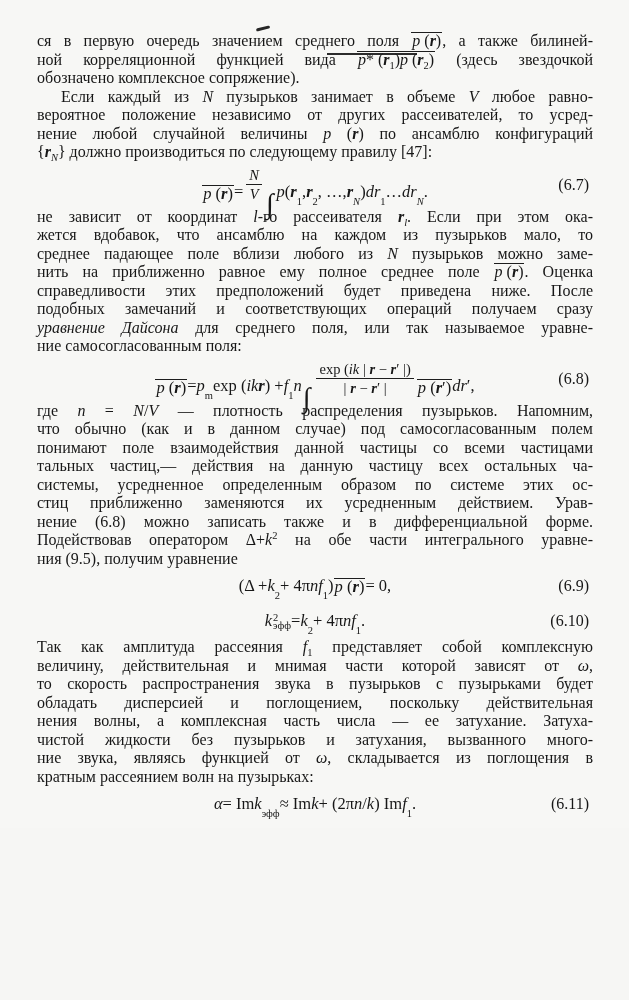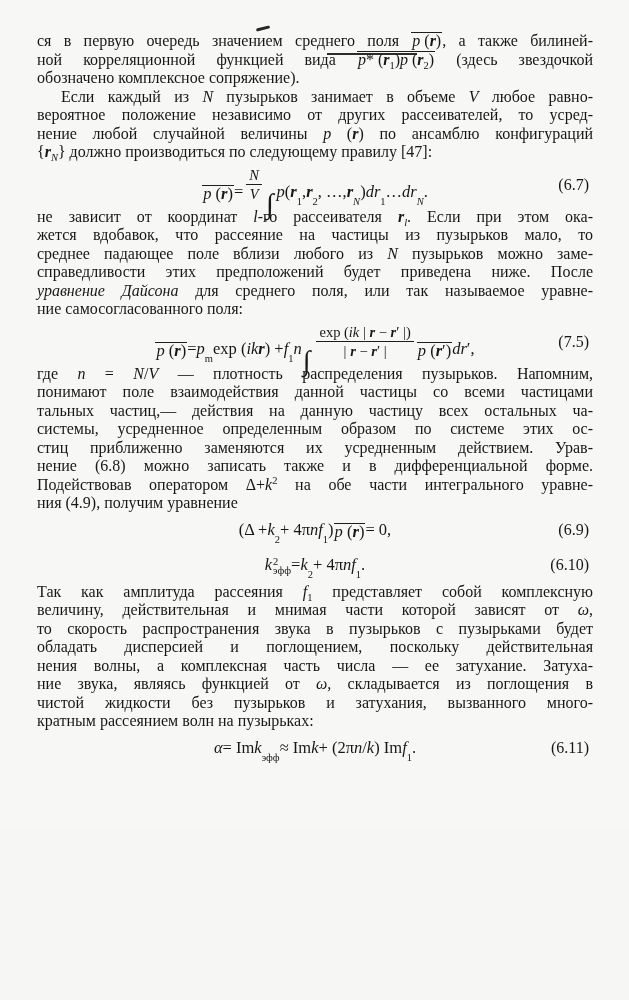--- a/index.html
+++ b/index.html
@@ -61,62 +61,65 @@
       </div>
       <div class="eqrow tall">
         <span class="eqbody"><span class="ov"><i>p</i> (<i class="bb">r</i>)</span> = <span class="fr">
             <span class="nu"><i>N</i></span>
             <span class="de"><i>V</i></span>
           </span><span class="int">∫</span><i>p</i> (<i class="bb">r</i><sub>1</sub>, <i class="bb">r</i><sub>2</sub>, …, <i class="bb">r</i><sub><i>N</i></sub>) <i>dr</i><sub>1</sub> … <i>dr</i><sub><i>N</i></sub>.</span>
         <span class="eqlabel">(6.7)</span>
       </div>
       <div>
         <div class="tline">не зависит от координат <i>l</i>-го рассеивателя <i class="bb">r</i><sub><i>l</i></sub>. Если при этом ока-</div>
-        <div class="tline">жется вдобавок, что рассеяние на частицы из пузырьков мало, то</div>
+        <div class="tline">жется вдобавок, что ансамблю на каждом из пузырьков мало, то</div>
         <div class="tline">среднее падающее поле вблизи любого из <i>N</i> пузырьков можно заме-</div>
+        <div class="tline">нить на приближенно равное ему полное среднее поле <span class="ov"><i>p</i> (<i class="bb">r</i>)</span>. Оценка</div>
         <div class="tline">справедливости этих предположений будет приведена ниже. После</div>
+        <div class="tline">подобных замечаний и соответствующих операций получаем сразу</div>
         <div class="tline"><i>уравнение Дайсона</i> для среднего поля, или так называемое уравне-</div>
-        <div class="tline last">ние  самосогласованного  поля:</div>
+        <div class="tline last">ние  самосогласованным  поля:</div>
       </div>
       <div class="eqrow tall">
         <span class="eqbody"><span class="ov"><i>p</i> (<i class="bb">r</i>)</span> = <i>p</i><sub>m</sub> exp (<i>ik</i><i class="bb">r</i>) + <i>f</i><sub>1</sub><i>n</i><span class="int">∫</span><span class="fr">
             <span class="nu">exp (<i>ik</i> | <i class="bb">r</i> − <i class="bb">r</i>′ |)</span>
             <span class="de">| <i class="bb">r</i> − <i class="bb">r</i>′ |</span>
           </span> <span class="ov"><i>p</i> (<i class="bb">r</i>′)</span> <i>dr</i>′,</span>
-        <span class="eqlabel">(7.5)</span>
+        <span class="eqlabel">(6.8)</span>
       </div>
       <div>
         <div class="tline">где <i>n</i> = <i>N</i>/<i>V</i> — плотность распределения пузырьков. Напомним,</div>
+        <div class="tline">что обычно (как и в данном случае) под самосогласованным полем</div>
         <div class="tline">понимают поле взаимодействия данной частицы со всеми частицами</div>
         <div class="tline">тальных частиц,— действия на данную частицу всех остальных ча-</div>
         <div class="tline">системы, усредненное определенным образом по системе этих ос-</div>
         <div class="tline">стиц приближенно заменяются их усредненным действием. Урав-</div>
         <div class="tline">нение (6.8) можно записать также и в дифференциальной форме.</div>
         <div class="tline">Подействовав оператором Δ+<i>k</i><sup>2</sup> на обе части интегрального уравне-</div>
-        <div class="tline last">ния (4.9), получим уравнение</div>
+        <div class="tline last">ния (9.5), получим уравнение</div>
       </div>
       <div class="eqrow short">
         <span class="eqbody">(Δ + <i>k</i><sup>2</sup> + 4π<i>nf</i><sub>1</sub>) <span class="ov"><i>p</i> (<i class="bb">r</i>)</span> = 0,</span>
         <span class="eqlabel">(6.9)</span>
       </div>
       <div class="eqrow short">
         <span class="eqbody"><i>k</i><span class="ss">
             <span>2</span>
             <span>эфф</span>
           </span> = <i>k</i><sup>2</sup> + 4π<i>nf</i><sub>1</sub>.</span>
         <span class="eqlabel">(6.10)</span>
       </div>
       <div>
         <div class="tline">Так как амплитуда рассеяния <i>f</i><sub>1</sub> представляет собой комплексную</div>
         <div class="tline">величину, действительная и мнимая части которой зависят от <i>ω</i>,</div>
         <div class="tline">то скорость распространения звука в пузырьков с пузырьками будет</div>
         <div class="tline">обладать дисперсией и поглощением, поскольку действительная</div>
         <div class="tline">нения волны, а комплексная часть числа — ее затухание. Затуха-</div>
+        <div class="tline">чистой жидкости без пузырьков и затухания, вызванного много-</div>
         <div class="tline">ние звука, являясь функцией от <i>ω</i>, складывается из поглощения в</div>
-        <div class="tline">чистой жидкости без пузырьков и затухания, вызванного много-</div>
         <div class="tline last">кратным рассеянием волн на пузырьках:</div>
       </div>
       <div class="eqrow short">
         <span class="eqbody"><i>α</i> = Im <i>k</i><sub>эфф</sub> ≈ Im <i>k</i> + (2π<i>n</i>/<i>k</i>) Im <i>f</i><sub>1</sub>.</span>
         <span class="eqlabel">(6.11)</span>
       </div>
     </div>
   <div class="footer-sig">6*</div>
   <div class="page-num">163</div>
 </div>

